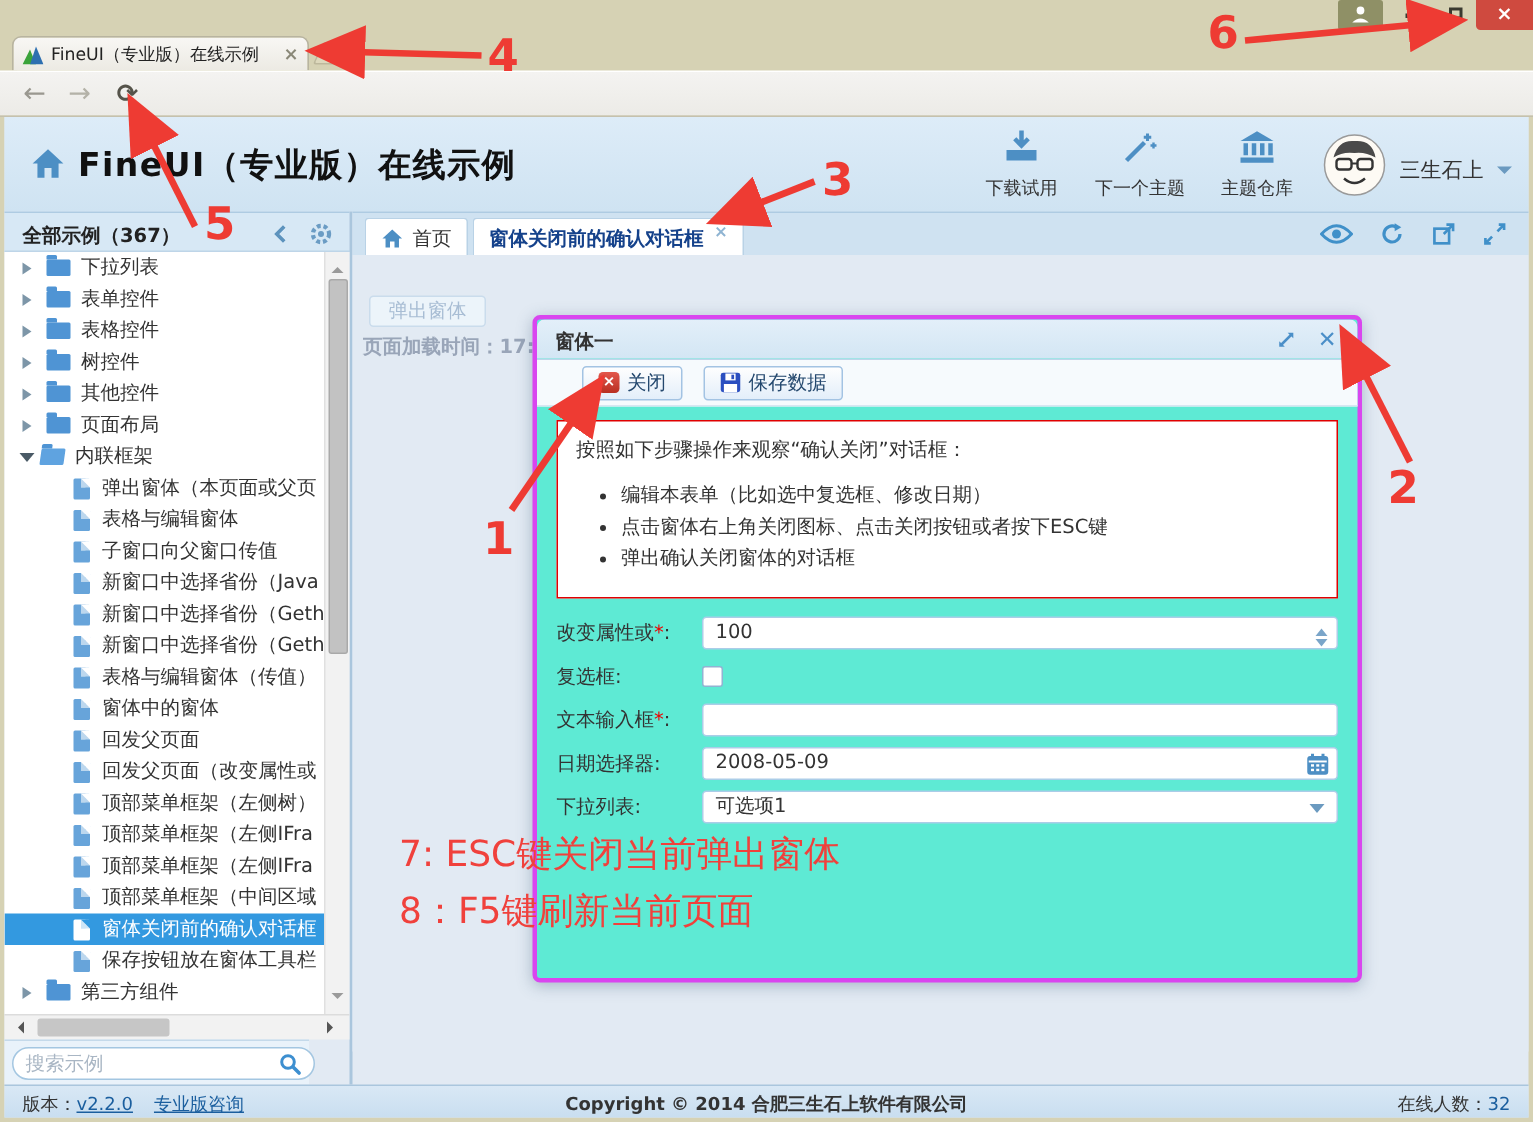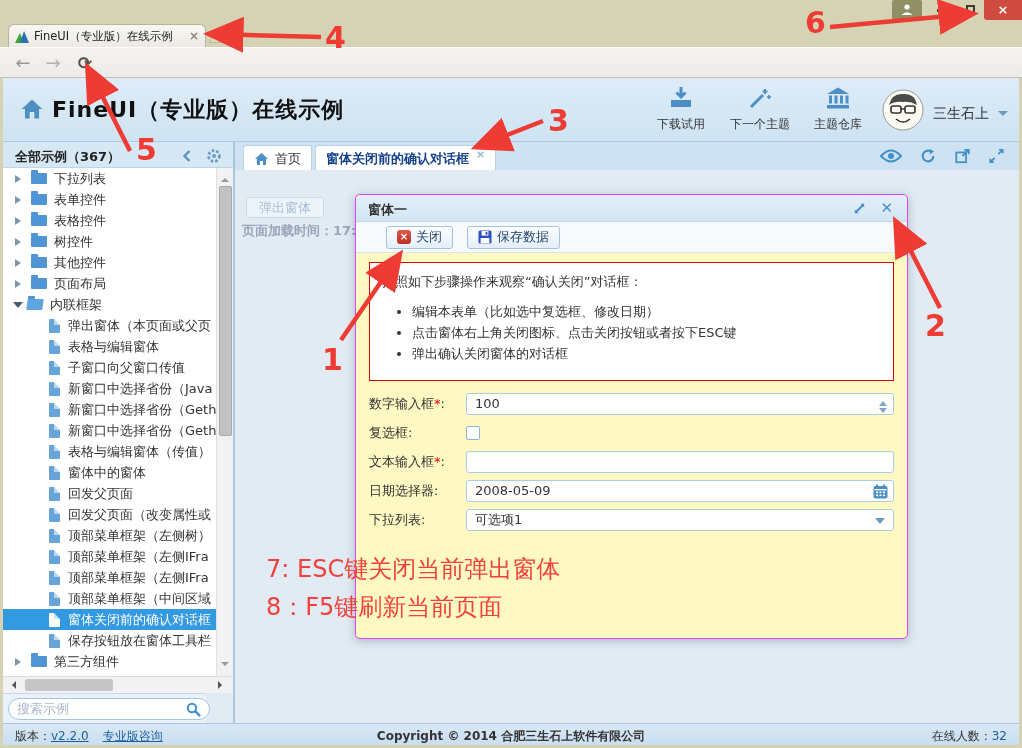--- a/index.html
+++ b/index.html
@@ -90,21 +90,21 @@
   .mtab-active { left:80px; font-weight:bold; color:#15428b; }
   .mtab-close { color:#8fb4d2; font-weight:bold; font-size:11px; margin-left:7px; margin-top:-8px; }
   .util-icos { position:absolute; right:14px; top:6px; display:flex; gap:17px; }
 
   
   .main-content { position:absolute; left:232px; top:92px; width:784px; height:531px; background:#e2eaf3; }
   .popup-btn-disabled { position:absolute; left:11px; top:27px; width:78px; height:21px; background:#ecf4fa; border:1px solid #cadcec; border-radius:3px; color:#a8bdd4; font-size:13px; text-align:center; line-height:19px; }
   .loadtime { position:absolute; left:7px; top:52px; color:#99a5b8; font-weight:bold; font-size:13px; }
 
   
-  .dialog { position:absolute; left:352px; top:116px; width:553px; height:445px; background:#fef9c3; border:1px solid #d946ef; border-radius:5px; box-shadow:0 2px 10px rgba(60,90,120,.35); }
+  .dialog { position:absolute; left:352px; top:132px; width:553px; height:445px; background:#5eead4; border:3px solid #d946ef; border-radius:5px; box-shadow:0 2px 10px rgba(60,90,120,.35); }
   .dlg-title { position:relative; height:27px; background:linear-gradient(#e3eff9,#d3e6f4); border-bottom:1px solid #bdd6ea; border-radius:5px 5px 0 0; }
   .dlg-title .t { position:absolute; left:12px; top:6px; font-weight:bold; font-size:13px; color:#333; }
   .dlg-max { position:absolute; right:40px; top:6px; }
   .dlg-close { position:absolute; right:14px; top:4px; color:#4b8fc8; font-weight:bold; font-size:15px; }
   .dlg-toolbar { height:31px; background:#f6fafd; border-bottom:1px solid #d8e6f2; display:flex; align-items:center; gap:14px; padding-left:30px; }
   .tb-btn { height:23px; display:flex; align-items:center; gap:5px; background:linear-gradient(#fefefe,#e3eefa); border:1px solid #a3c3e3; border-radius:3px; padding:0 10px; font-size:13px; color:#24486e; }
   .ico-redx { width:14px; height:14px; background:linear-gradient(#e2574c,#b92f22); border-radius:3px; color:#fff; font-size:10px; font-weight:bold; text-align:center; line-height:14px; }
   .dlg-body { padding:9px 13px; }
   .notice { border:1px solid #e00000; background:#fff; padding:10px 12px 14px; margin-bottom:12px; }
   .notice .head { font-size:13px; color:#333; }
@@ -461,21 +461,21 @@
       <div class="dlg-body">
         <div class="notice">
           <div class="head">按照如下步骤操作来观察“确认关闭”对话框：</div>
           <ul>
               <li>编辑本表单（比如选中复选框、修改日期）</li>
               <li>点击窗体右上角关闭图标、点击关闭按钮或者按下ESC键</li>
               <li>弹出确认关闭窗体的对话框</li>
             </ul>
         </div>
         <div class="frm-row">
-          <span class="frm-lbl"><span>数字输入框</span><span class="req">*</span>:</span>
+          <span class="frm-lbl"><span>改变属性或</span><span class="req">*</span>:</span>
           <div class="fld">100<span class="spinner">
                 <div class="u"></div>
                 <div class="d"></div>
               </span></div>
 
         </div>
         <div class="frm-row">
           <span class="frm-lbl"><span>复选框</span>:</span>
           <span class="checkbox"></span>
         </div>

